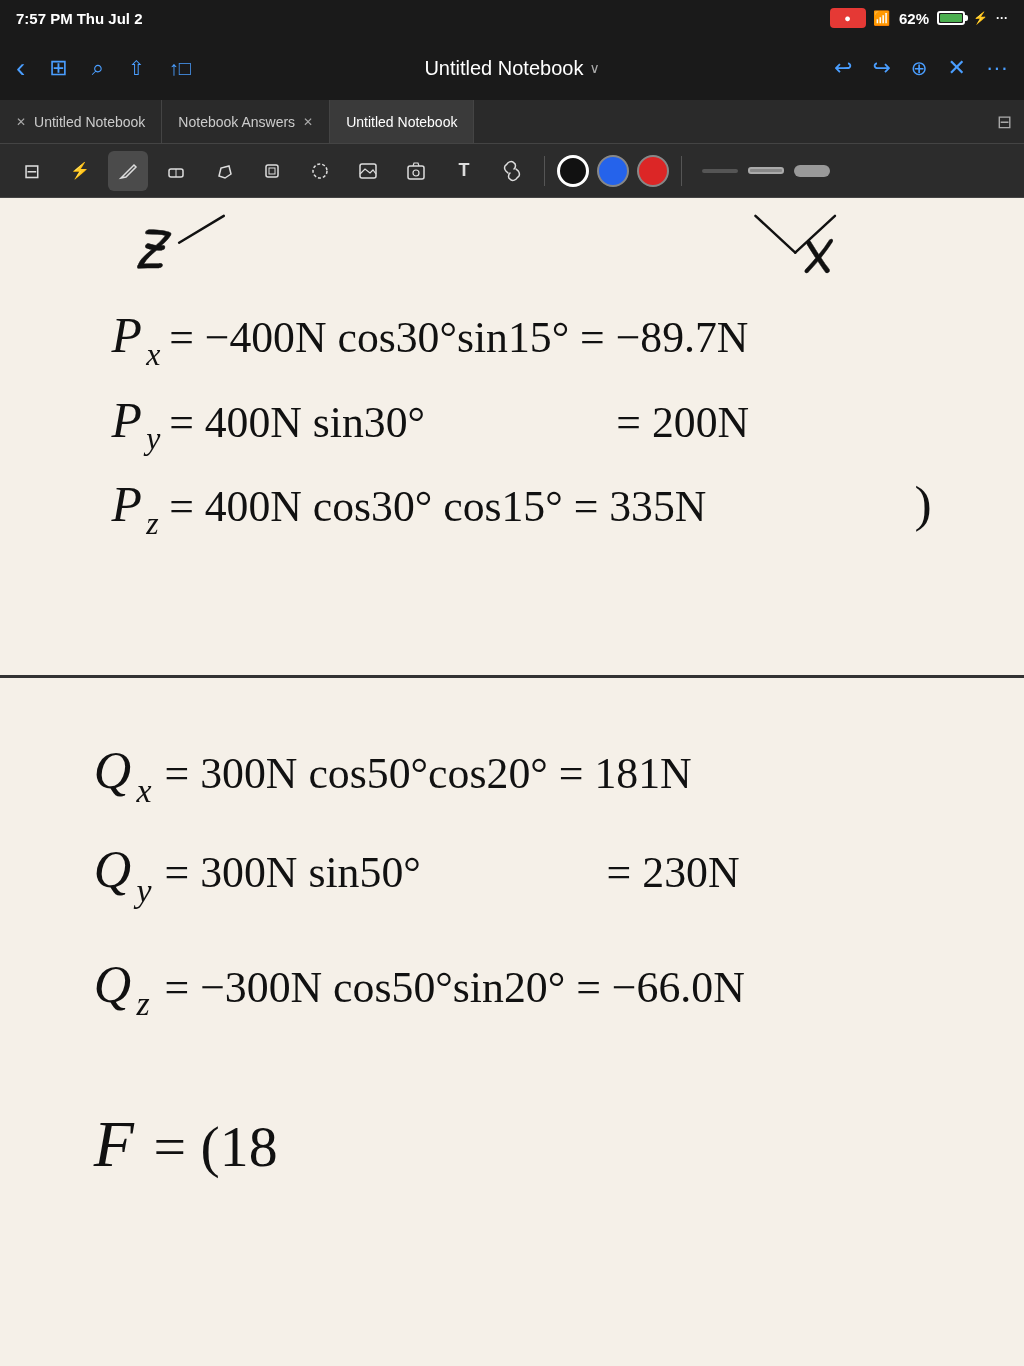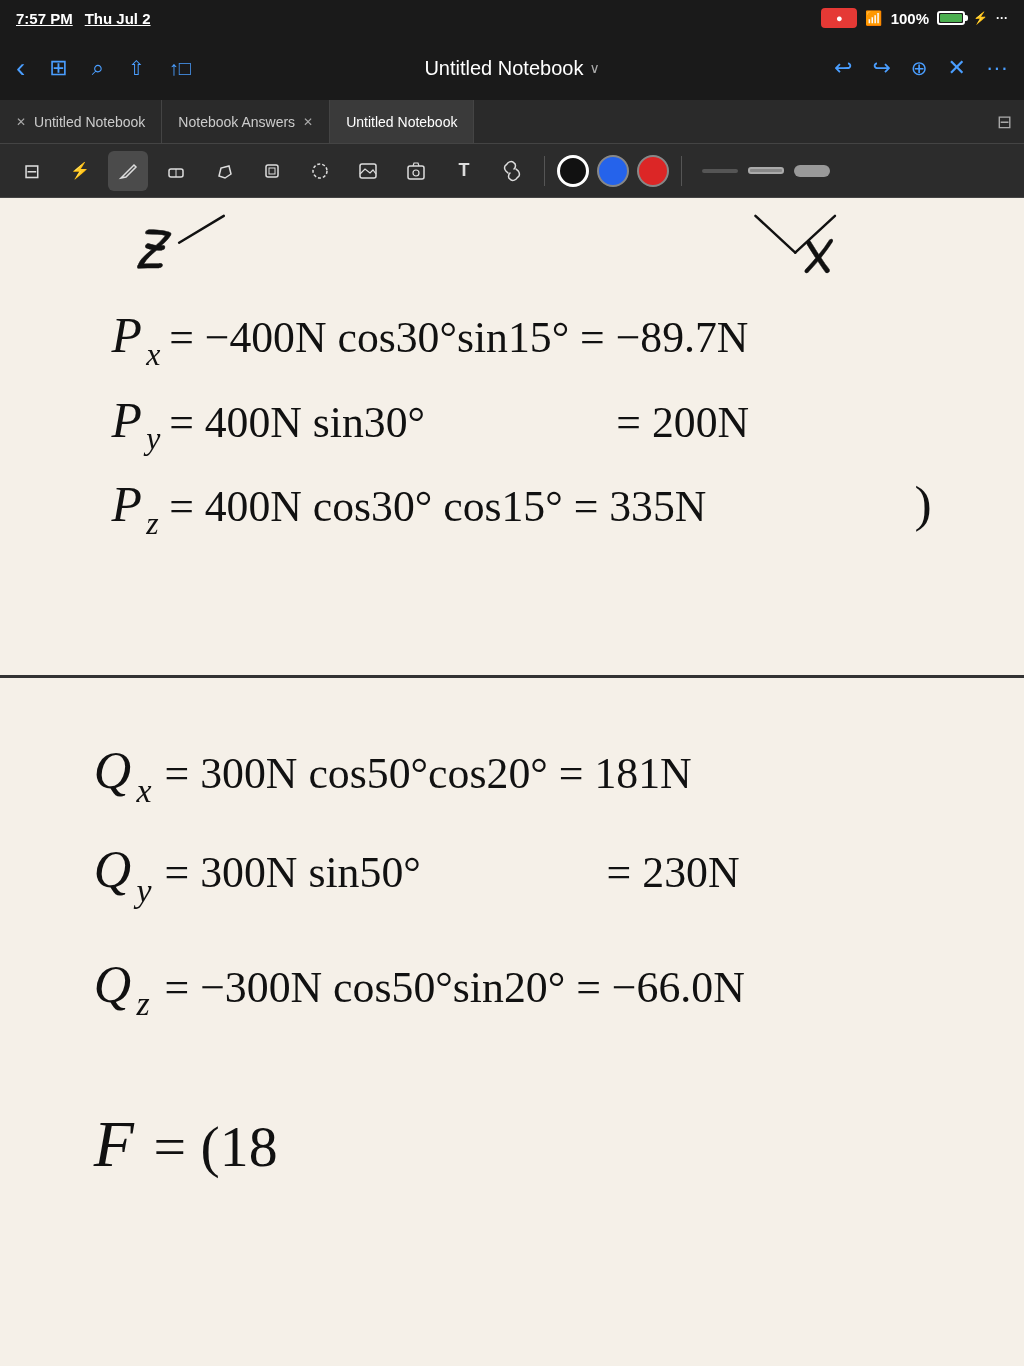--- a/index.html
+++ b/index.html
@@ -18,21 +18,21 @@
       height: 36px;
       background: #1a1a1a;
       display: flex;
       align-items: center;
       justify-content: space-between;
       padding: 0 16px;
       color: white;
       font-size: 15px;
       font-weight: 600;
     }
-    .status-left { display: flex; align-items: center; gap: 4px; text-decoration: underline; }
+    .status-left { display: flex; align-items: center; gap: 4px; }
     .status-right { display: flex; align-items: center; gap: 8px; }
     .record-icon {
       width: 36px; height: 20px;
       background: #e53935;
       border-radius: 4px;
       display: flex; align-items: center; justify-content: center;
       color: white; font-size: 11px; font-weight: bold;
     }
     .wifi-icon { font-size: 14px; }
     .battery-icon {
@@ -163,26 +163,26 @@
       width: 100%;
       height: 100%;
     }
   </style>
 </head>
 <body>
 
 <div class="status-bar">
   <div class="status-left">
     <span>7:57 PM</span>
-    <span style="margin-left:8px;">Thu Jul 2</span>
+    <span style="margin-left:0;">Thu Jul 2</span>
   </div>
   <div class="status-right">
     <div class="record-icon">●</div>
     <span class="wifi-icon">📶</span>
-    <span>100%</span>
+    <span>62%</span>
     <div class="battery-icon">
       <div class="battery-fill"></div>
     </div>
     <span style="font-size:12px;">⚡</span>
     <span style="font-size:12px;">···</span>
   </div>
 </div>
 
 <div class="nav-bar">
   <div class="nav-left">

